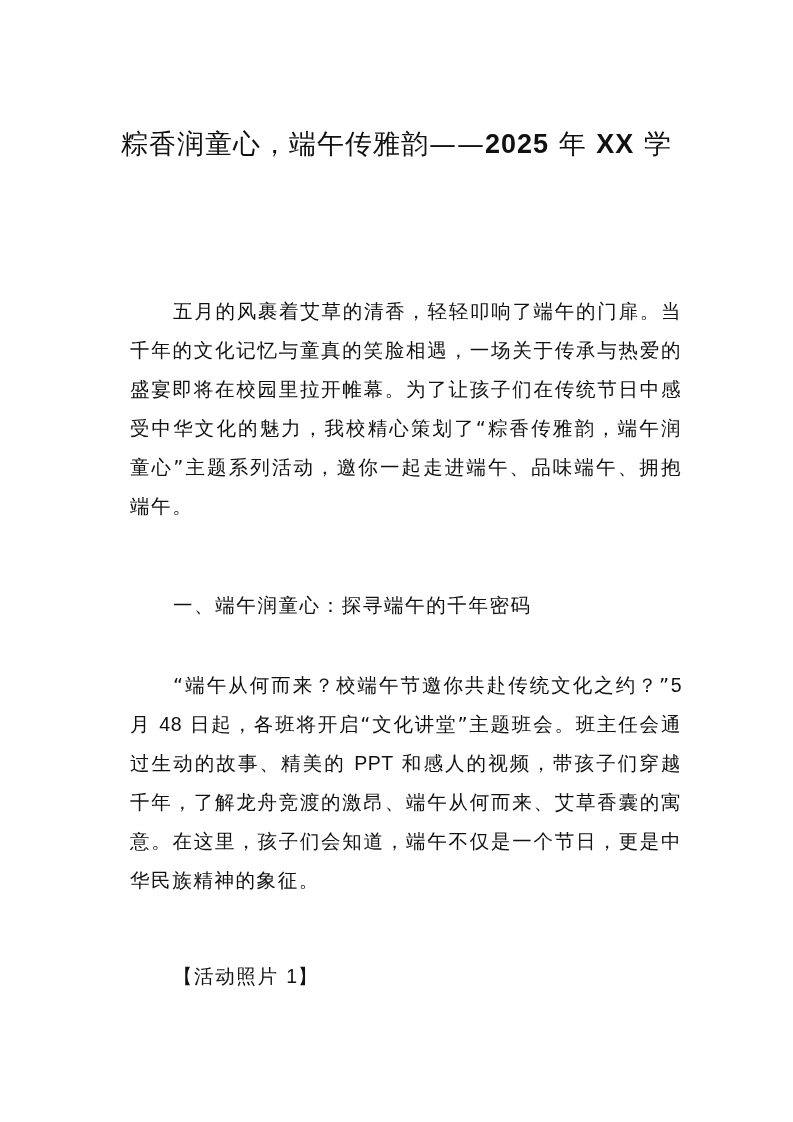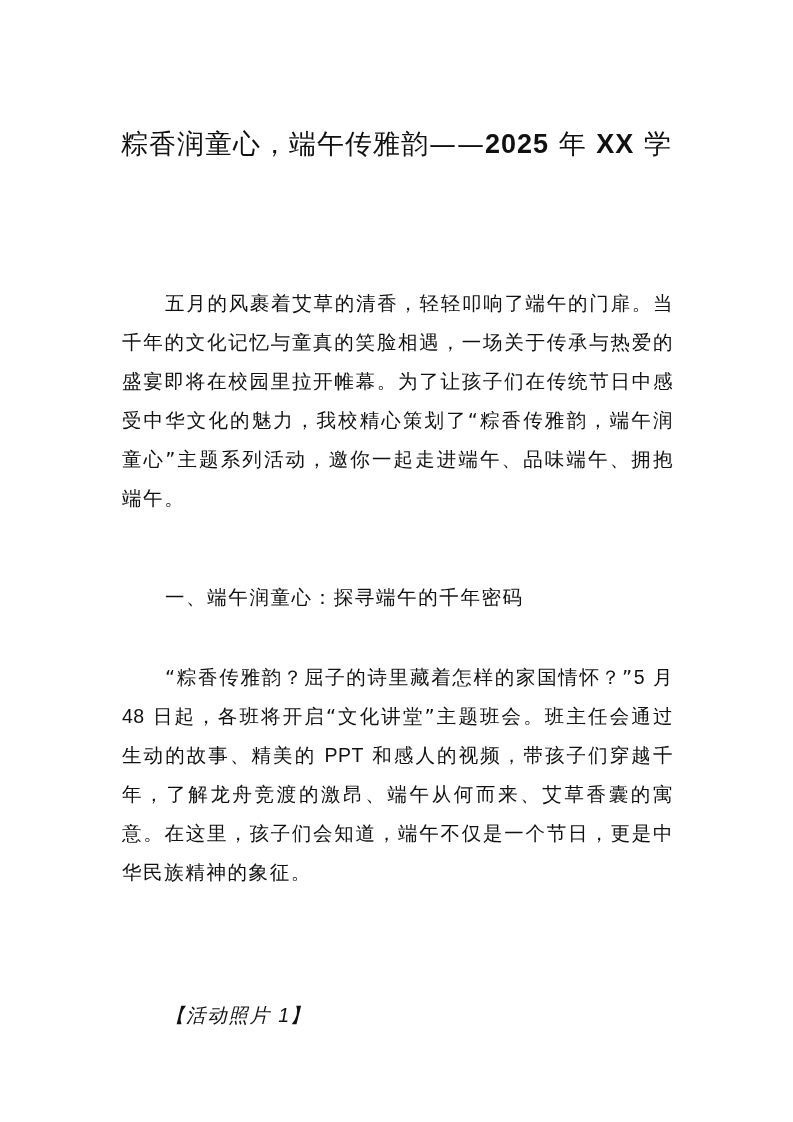--- a/index.html
+++ b/index.html
@@ -37,39 +37,39 @@
   .title .title-line { display: block; white-space: nowrap; }
   .title .latin { font-family: "Liberation Sans", sans-serif; font-weight: bold; }
   .content {
     position: absolute;
     left: 122px;
     width: 552px;
     font-size: 19.5px;
     letter-spacing: 1.6px;
     line-height: 39px;
     text-align: justify;
-    margin: 0;
+    margin: 8px;
   }
   .para1 { top: 284px; }
   .heading1 { top: 578px; }
   .para2 { top: 658px; }
-  .photo-label { top: 996px; font-style: italic; }
+  .photo-label { top: 949px; }
   .indent { text-indent: 43px; }
   .latin-inline { font-family: "Liberation Sans", sans-serif; letter-spacing: 0.5px; }
 </style>
 </head>
 <body>
 
 <div class="page">
 
   <h1 class="title">
     <span class="title-line"><span>粽香润童心，端午传雅韵——</span><span class="latin">2025</span><span> 年 </span><span class="latin">XX</span><span> 学</span></span>
   </h1>
 
   <p class="content para1 indent">五月的风裹着艾草的清香，轻轻叩响了端午的门扉。当千年的文化记忆与童真的笑脸相遇，一场关于传承与热爱的盛宴即将在校园里拉开帷幕。为了让孩子们在传统节日中感受中华文化的魅力，我校精心策划了“粽香传雅韵，端午润童心”主题系列活动，邀你一起走进端午、品味端午、拥抱端午。</p>
 
   <p class="content heading1 indent">一、端午润童心：探寻端午的千年密码</p>
 
-  <p class="content para2 indent"><span>“粽香传雅韵？屈子的诗里藏着怎样的家国情怀？”</span><span class="latin-inline">5</span><span> 月 </span><span class="latin-inline">48</span><span> 日起，各班将开启“文化讲堂”主题班会。班主任会通过生动的故事、精美的 </span><span class="latin-inline">PPT</span><span> 和感人的视频，带孩子们穿越千年，了解龙舟竞渡的激昂、端午从何而来、艾草香囊的寓意。在这里，孩子们会知道，端午不仅是一个节日，更是中华民族精神的象征。</span></p>
+  <p class="content para2 indent"><span>“端午从何而来？校端午节邀你共赴传统文化之约？”</span><span class="latin-inline">5</span><span> 月 </span><span class="latin-inline">48</span><span> 日起，各班将开启“文化讲堂”主题班会。班主任会通过生动的故事、精美的 </span><span class="latin-inline">PPT</span><span> 和感人的视频，带孩子们穿越千年，了解龙舟竞渡的激昂、端午从何而来、艾草香囊的寓意。在这里，孩子们会知道，端午不仅是一个节日，更是中华民族精神的象征。</span></p>
 
   <p class="content photo-label indent"><span>【活动照片 </span><span class="latin-inline">1</span><span>】</span></p>
 
 </div>
 
 </body></html>

